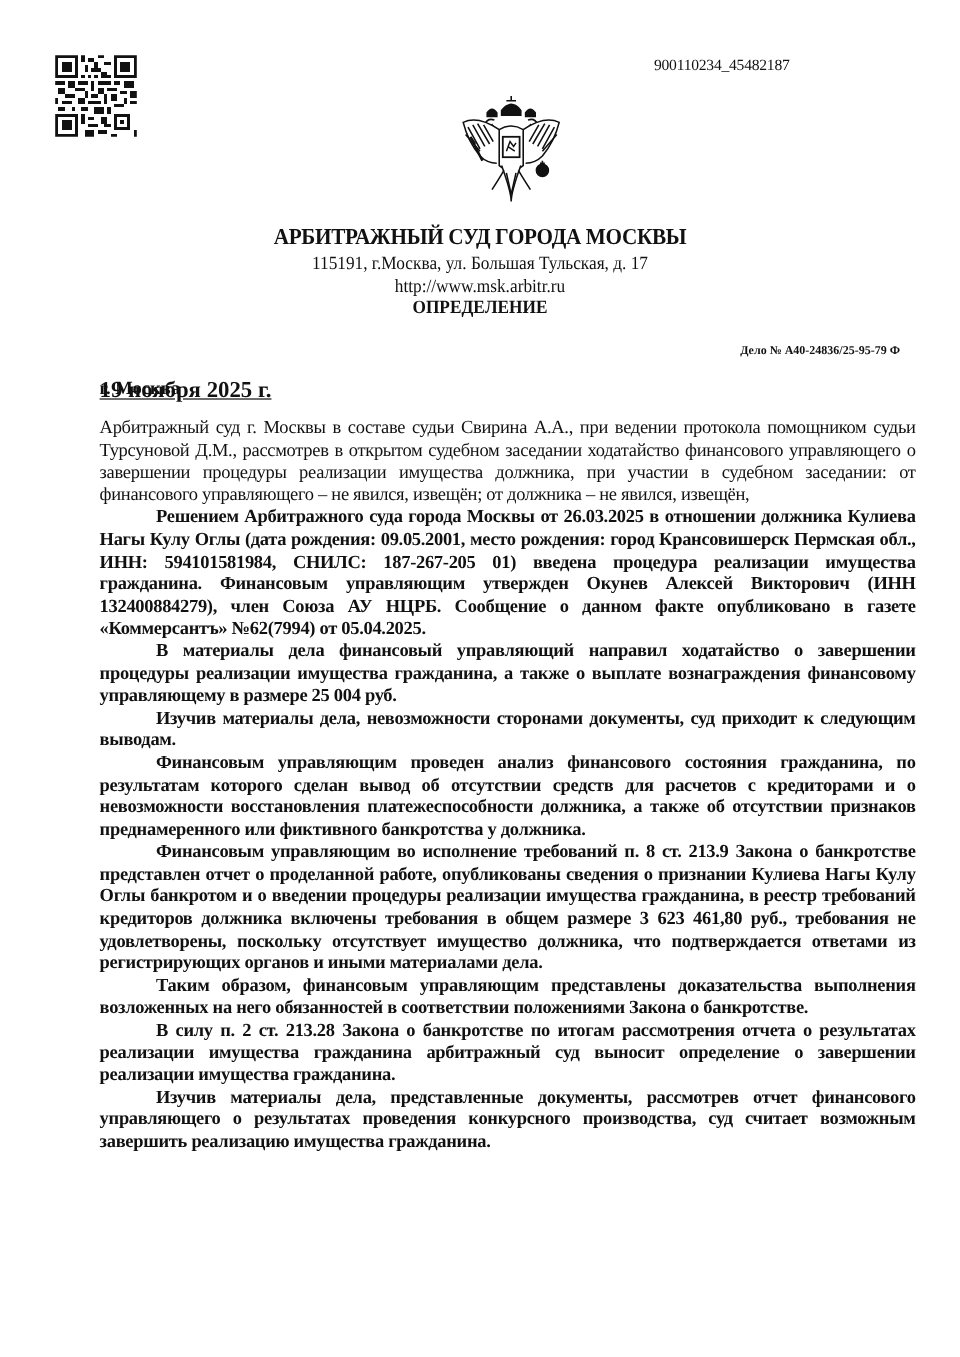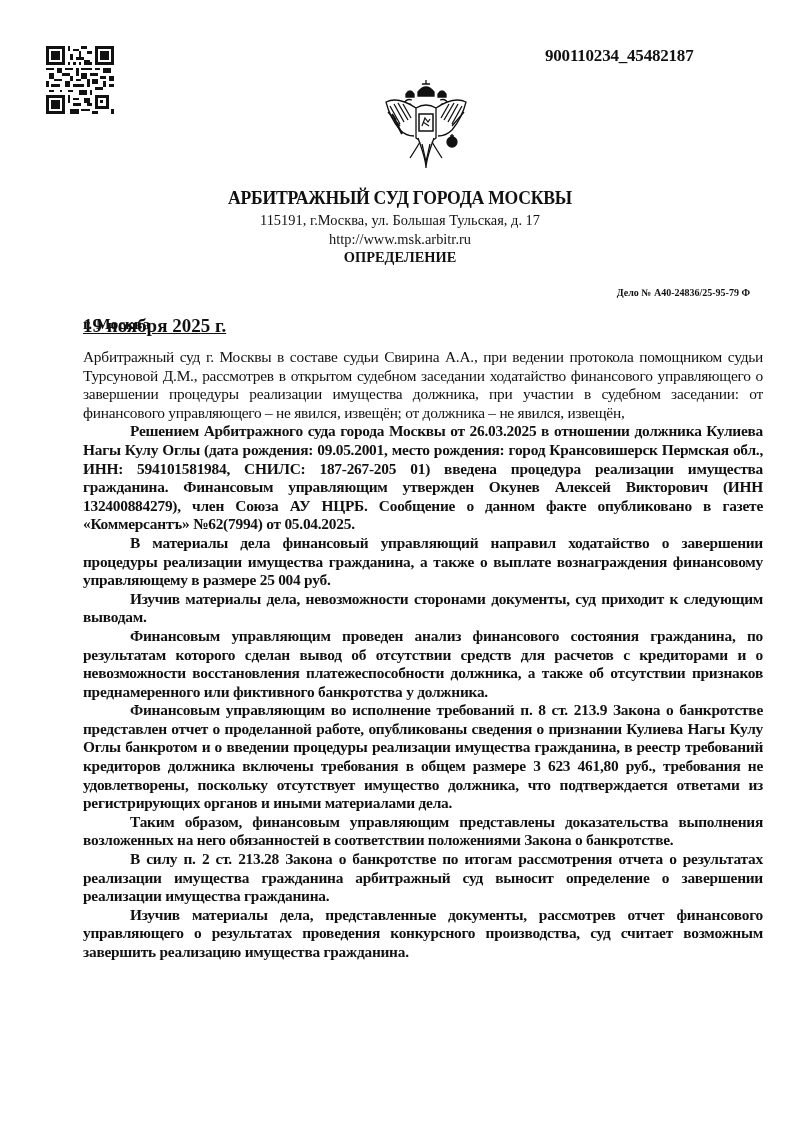--- a/index.html
+++ b/index.html
@@ -2,21 +2,21 @@
 <html><head>
   <meta charset="utf-8">
   <style>
     html, body { margin: 0; padding: 0; background: #ffffff; }
     body {
       width: 800px; height: 1131px; position: relative; overflow: hidden;
       font-family: "Liberation Serif", "DejaVu Serif", serif;
       color: #111111;
     }
     .qr { position: absolute; left: 46px; top: 46px; width: 68px; height: 68px; }
-    .doc-id { position: absolute; left: 545px; top: 46px; font-size: 17px; letter-spacing: -0.2px; font-weight: bold; }
+    .doc-id { position: absolute; left: 545px; top: 46px; font-size: 13px; letter-spacing: -0.2px; }
     .emblem { position: absolute; left: 382px; top: 78px; width: 88px; height: 96px; }
     .header { position: absolute; left: 0; width: 800px; text-align: center; }
     .court-name { top: 187px; font-size: 19px; font-weight: bold; letter-spacing: -0.3px; transform: scaleX(0.93); }
     .court-addr { top: 211px; font-size: 15.5px; transform: scaleX(0.93); }
     .court-url  { top: 230px; font-size: 15.5px; transform: scaleX(0.93); }
     .doc-type   { top: 248px; font-size: 15.5px; font-weight: bold; transform: scaleX(0.93); }
     .city { position: absolute; left: 83px; top: 287px; font-size: 15.5px; font-weight: bold; margin-top: 28px; }
     .case-no { position: absolute; right: 50px; top: 287px; font-size: 10px; font-weight: bold; }
     .date { position: absolute; left: 83px; top: 315px; font-size: 19px; font-weight: bold; text-decoration: underline; }
     .body-text {

